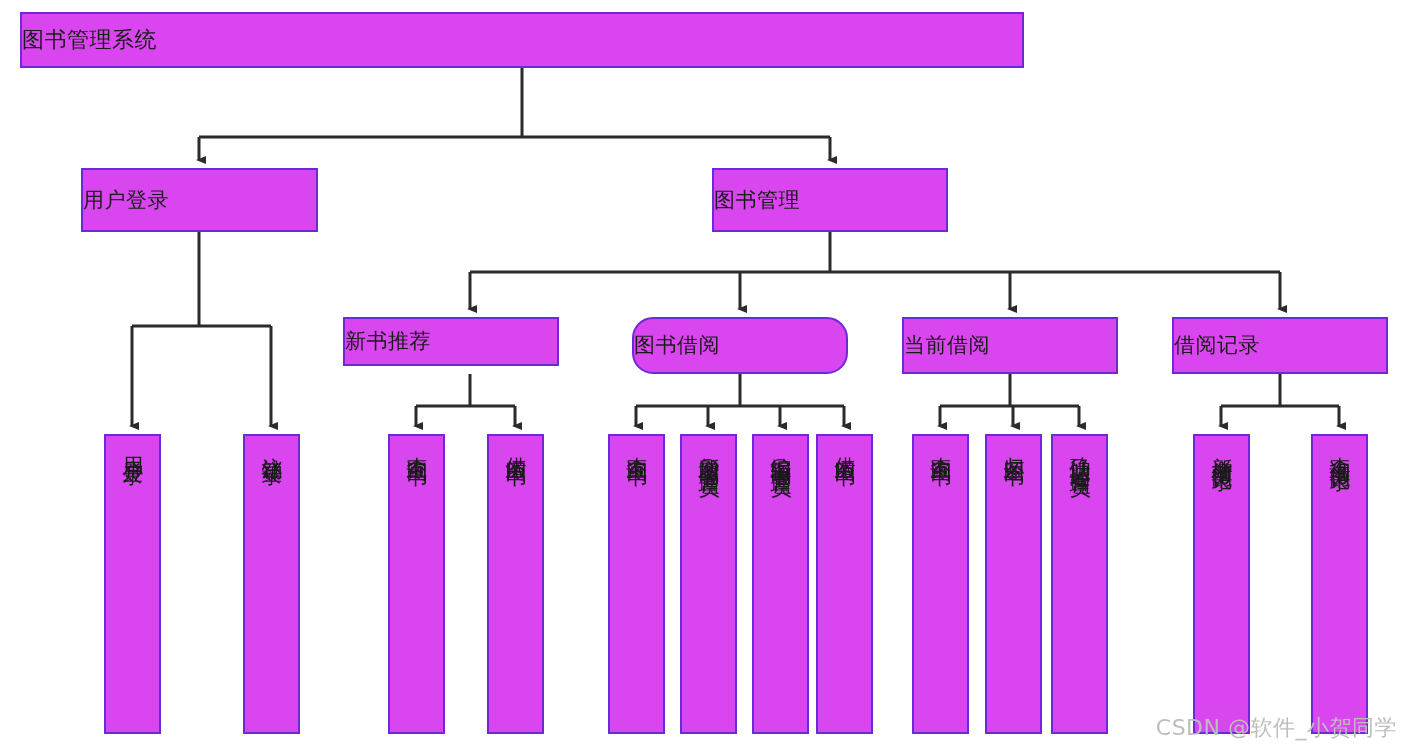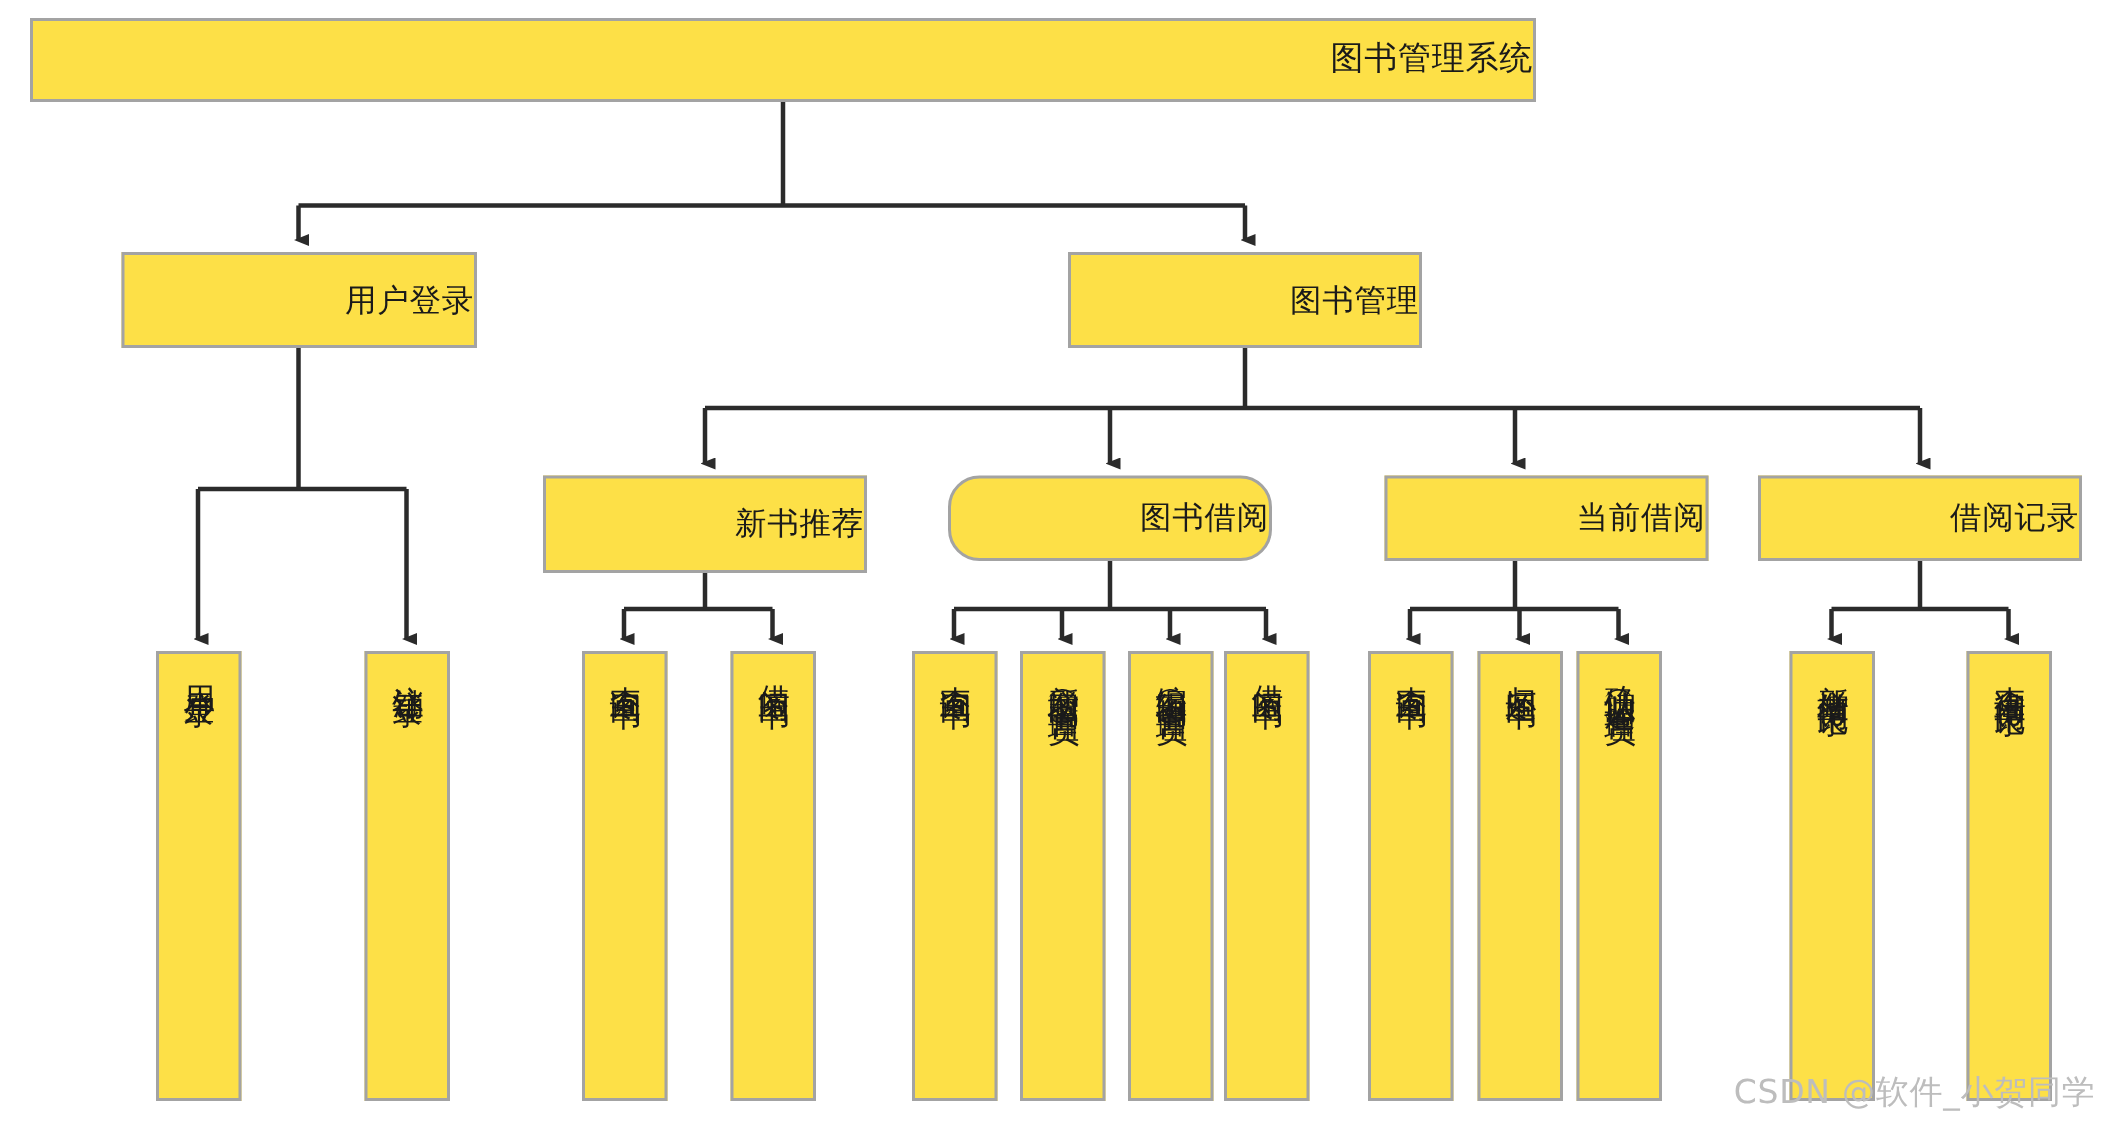--- a/index.html
+++ b/index.html
@@ -22,25 +22,25 @@
   svg.edges {
     position: absolute;
     left: 0;
     top: 0;
     width: 1405px;
     height: 747px;
   }
   .node {
     position: absolute;
     box-sizing: border-box;
-    border: 2px solid #a3a3a3;
-    background: #fde047;
+    border: 2px solid #6d28d9;
+    background: #d946ef;
     display: flex;
     align-items: center;
-    justify-content: flex-end;
+    justify-content: flex-start;
     color: #1a1a1a;
   }
   .node .label {
     display: block;
     text-align: center;
     line-height: 1.18;
     white-space: pre;
   }
   .node.horizontal .label {
     font-size: 21px;
@@ -131,27 +131,27 @@
     <span class="label">图书管理系统</span>
   </div>
 
   <div class="node horizontal" style="left: 81px; top: 168px; width: 237px; height: 64px;">
     <span class="label">用户登录</span>
   </div>
   <div class="node horizontal" style="left: 712px; top: 168px; width: 236px; height: 64px;">
     <span class="label">图书管理</span>
   </div>
 
-  <div class="node horizontal" style="left: 362px; top: 317px; width: 216px; height: 65px; padding-left: 36px;">
+  <div class="node horizontal" style="left: 343px; top: 317px; width: 216px; height: 49px;">
     <span class="label">新书推荐</span>
   </div>
   <div class="node horizontal" style="left: 632px; top: 317px; width: 216px; height: 57px; border-radius: 21px;">
     <span class="label">图书借阅</span>
   </div>
-  <div class="node horizontal" style="left: 923px; top: 317px; width: 216px; height: 57px;">
+  <div class="node horizontal" style="left: 902px; top: 317px; width: 216px; height: 57px;">
     <span class="label">当前借阅</span>
   </div>
   <div class="node horizontal" style="left: 1172px; top: 317px; width: 216px; height: 57px;">
     <span class="label">借阅记录</span>
   </div>
 
   <div class="node vertical" style="left: 104px; top: 434px; width: 57px; height: 300px;">
     <span class="label">用户登录</span>
   </div>
   <div class="node vertical" style="left: 243px; top: 434px; width: 57px; height: 300px;">

